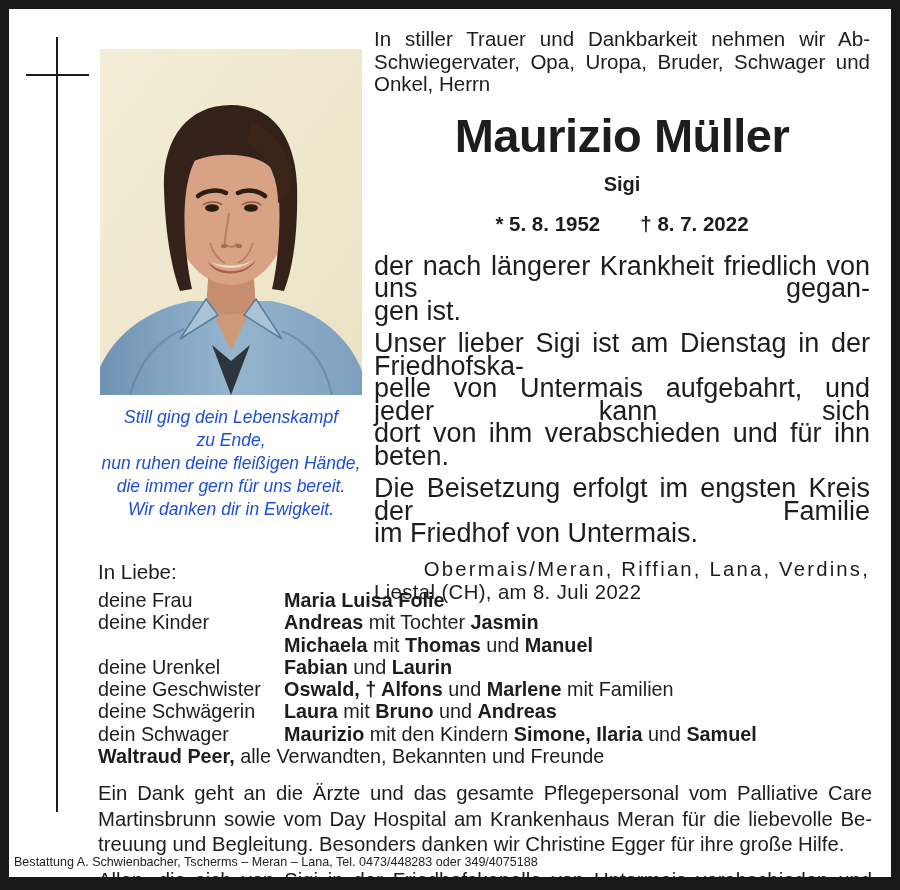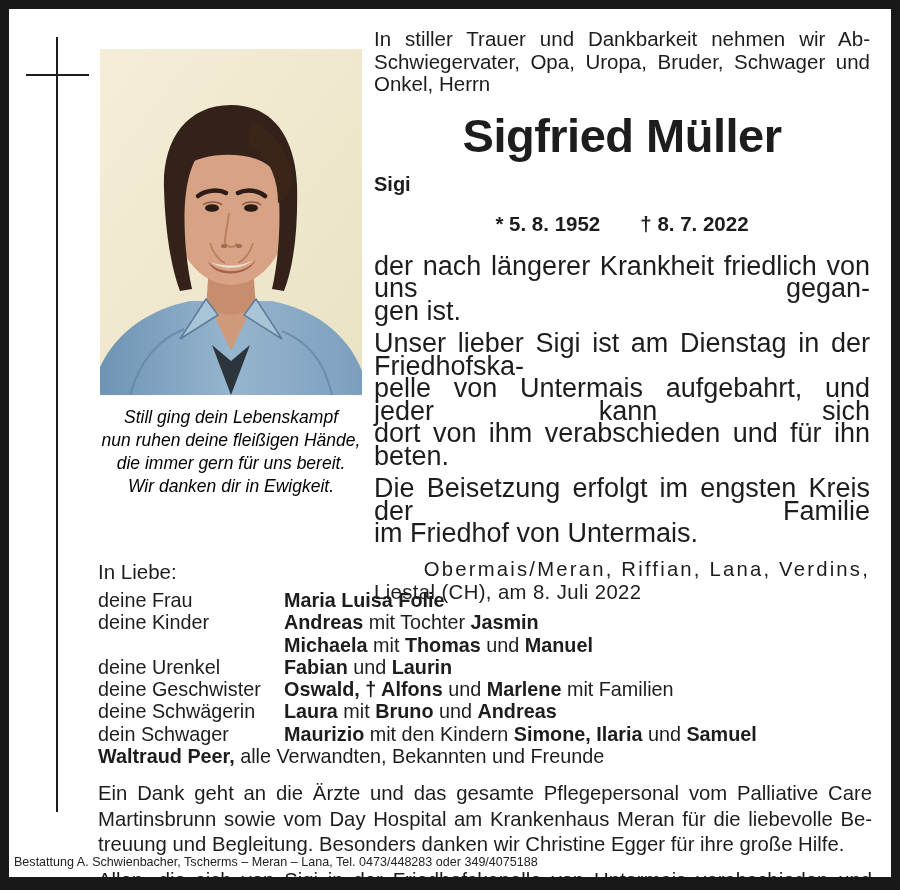--- a/index.html
+++ b/index.html
@@ -19,32 +19,32 @@
   }
   .cross-v { position:absolute; left:56px; top:37px; width:2px; height:775px; background:#1c1c1c; }
   .cross-h { position:absolute; left:26px; top:74px; width:63px; height:2px; background:#1c1c1c; }
 
   .photo { position:absolute; left:100px; top:49px; width:262px; height:346px; }
   .photo svg { display:block; width:100%; height:100%; }
 
   .poem {
     position:absolute; left:84px; top:406px; width:294px;
     font-style:italic; font-size:17.5px; line-height:23px; text-align:center;
-    color:#000000;
+    color:#1d4ed8;
   }
 
   .rightcol { position:absolute; left:374px; top:28px; width:496px; }
   .jp > div { text-align:justify; text-align-last:justify; }
   .jp > div:last-child { text-align-last:left; }
   .intro { font-size:20.5px; line-height:22.5px; }
   .deceased-name {
     margin-top:15px; font-size:47px; line-height:50px; font-weight:700;
     text-align:center; letter-spacing:-0.5px; white-space:nowrap;
   }
-  .nickname { margin-top:12px; font-size:20px; line-height:22px; font-weight:700; }
+  .nickname { margin-top:12px; font-size:20px; line-height:22px; font-weight:700; text-align:center; }
   .dates {
     margin-top:17px; font-size:20.5px; line-height:23px; font-weight:700;
     display:flex; justify-content:center; gap:40px;
   }
   .obit-par { margin-top:10px; font-size:27px; line-height:22.5px; }
   .obit-par.first { margin-top:20px; }
   .places { margin-top:13px; font-size:20.3px; line-height:23.5px; }
   .places div:first-child { letter-spacing:2.2px;text-align:right; }
   .places div:last-child { letter-spacing:0.4px; }
 
@@ -128,32 +128,33 @@
       <path d="M110,194 C113,204 119,211 125,214" stroke="#b97f60" stroke-width="1.8" fill="none"></path>
       <path d="M153,194 C150,204 144,211 138,214" stroke="#b97f60" stroke-width="1.8" fill="none"></path>
 
       <path d="M108,212 C118,226 146,226 156,210 C150,228 114,230 108,212 Z" fill="#a65f4b"></path>
       <path d="M111,213 C121,221 143,221 153,211 C143,218 121,218 111,213 Z" fill="#ece0d2"></path>
     </svg>
   </div>
 
   <div class="poem">
       <div>Still ging dein Lebenskampf</div>
+      <div>zu Ende,</div>
       <div>nun ruhen deine fleißigen Hände,</div>
       <div>die immer gern für uns bereit.</div>
       <div>Wir danken dir in Ewigkeit.</div>
     </div>
 
   <div class="rightcol">
     <div class="intro jp">
         <div>In stiller Trauer und Dankbarkeit nehmen wir Ab-</div>
         <div>Schwiegervater, Opa, Uropa, Bruder, Schwager und</div>
         <div>Onkel, Herrn</div>
       </div>
-    <div class="deceased-name">Sigfried Müller</div>
+    <div class="deceased-name">Maurizio Müller</div>
     <div class="nickname">Sigi</div>
     <div class="dates">
       <span>* 5. 8. 1952</span>
       <span>† 8. 7. 2022</span>
     </div>
     <div class="obit-par first jp">
         <div>der nach längerer Krankheit friedlich von uns gegan-</div>
         <div>gen ist.</div>
       </div>
     <div class="obit-par jp">

